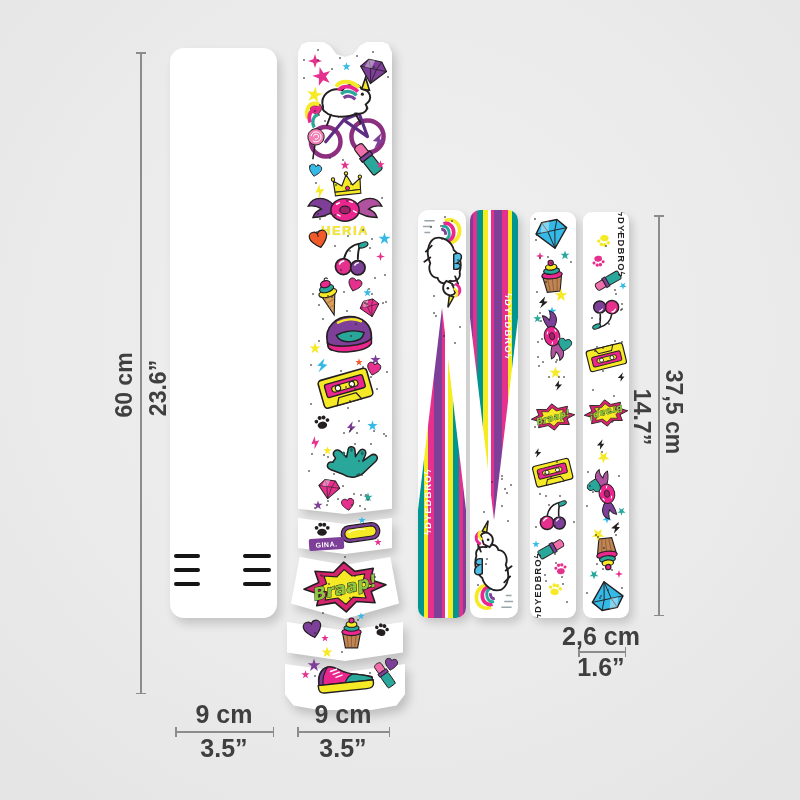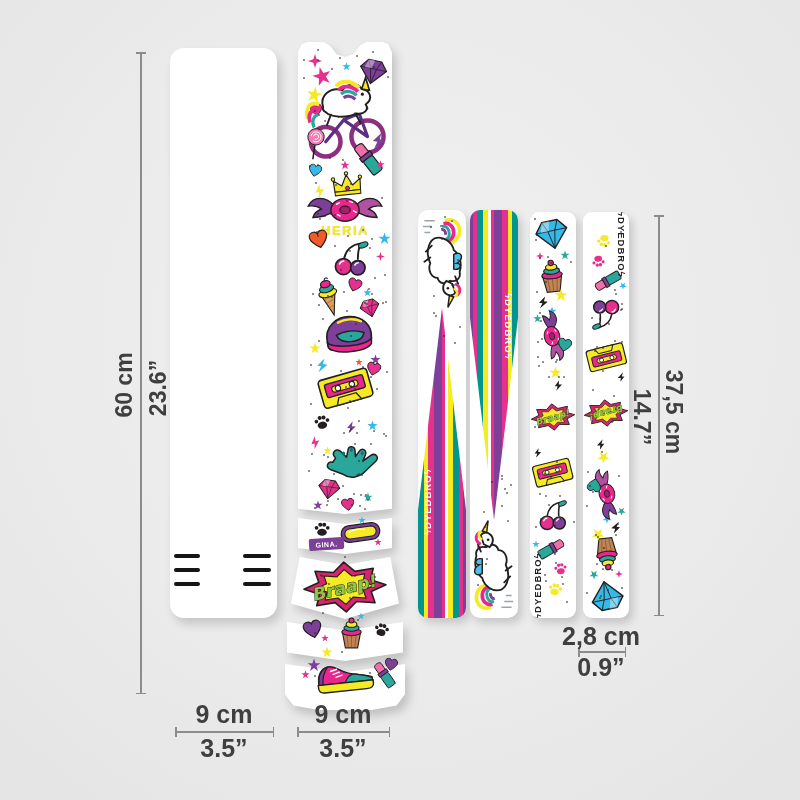--- a/index.html
+++ b/index.html
@@ -823,15 +823,15 @@
 
   <div class="line-h" style="left:175px;top:731px;width:99px;"></div>
   <span class="dlab big" style="left:224px;top:714px;">9 cm</span>
   <span class="dlab big" style="left:224px;top:748px;">3.5”</span>
 
   <div class="line-h" style="left:297px;top:731px;width:93px;"></div>
   <span class="dlab big" style="left:343px;top:714px;">9 cm</span>
   <span class="dlab big" style="left:343px;top:748px;">3.5”</span>
 
   <div class="line-h" style="left:578px;top:651px;width:48px;"></div>
-  <span class="dlab big" style="left:601px;top:636px;">2,8 cm</span>
-  <span class="dlab big" style="left:601px;top:667px;">0.9”</span>
+  <span class="dlab big" style="left:601px;top:636px;">2,6 cm</span>
+  <span class="dlab big" style="left:601px;top:667px;">1.6”</span>
 </div>
 
 </body></html>

